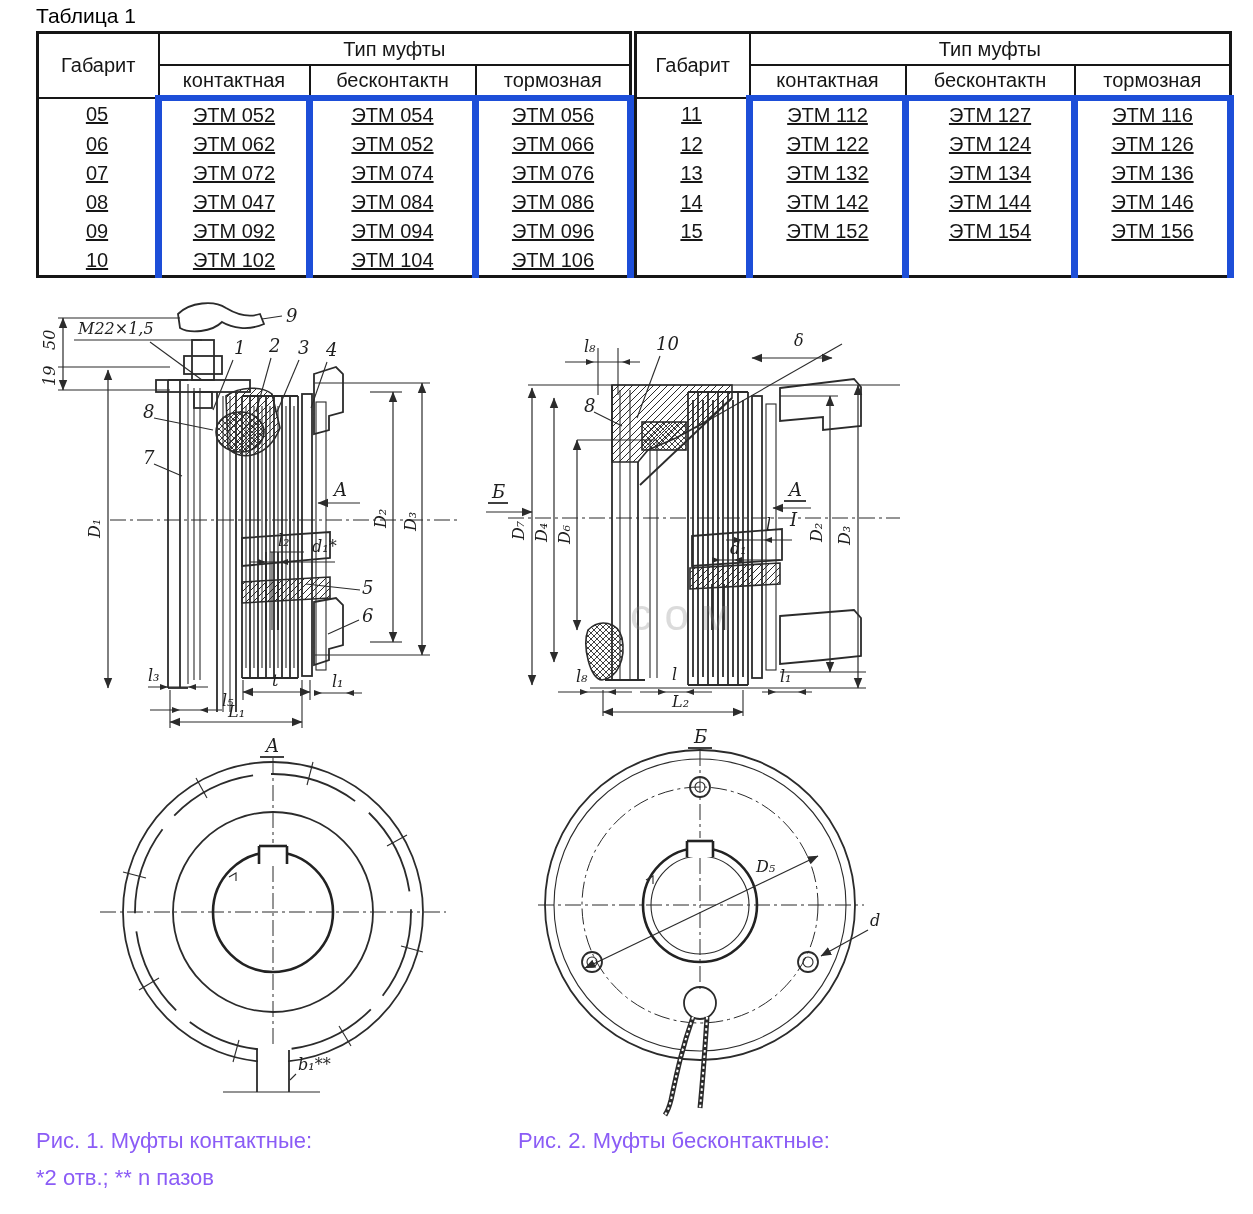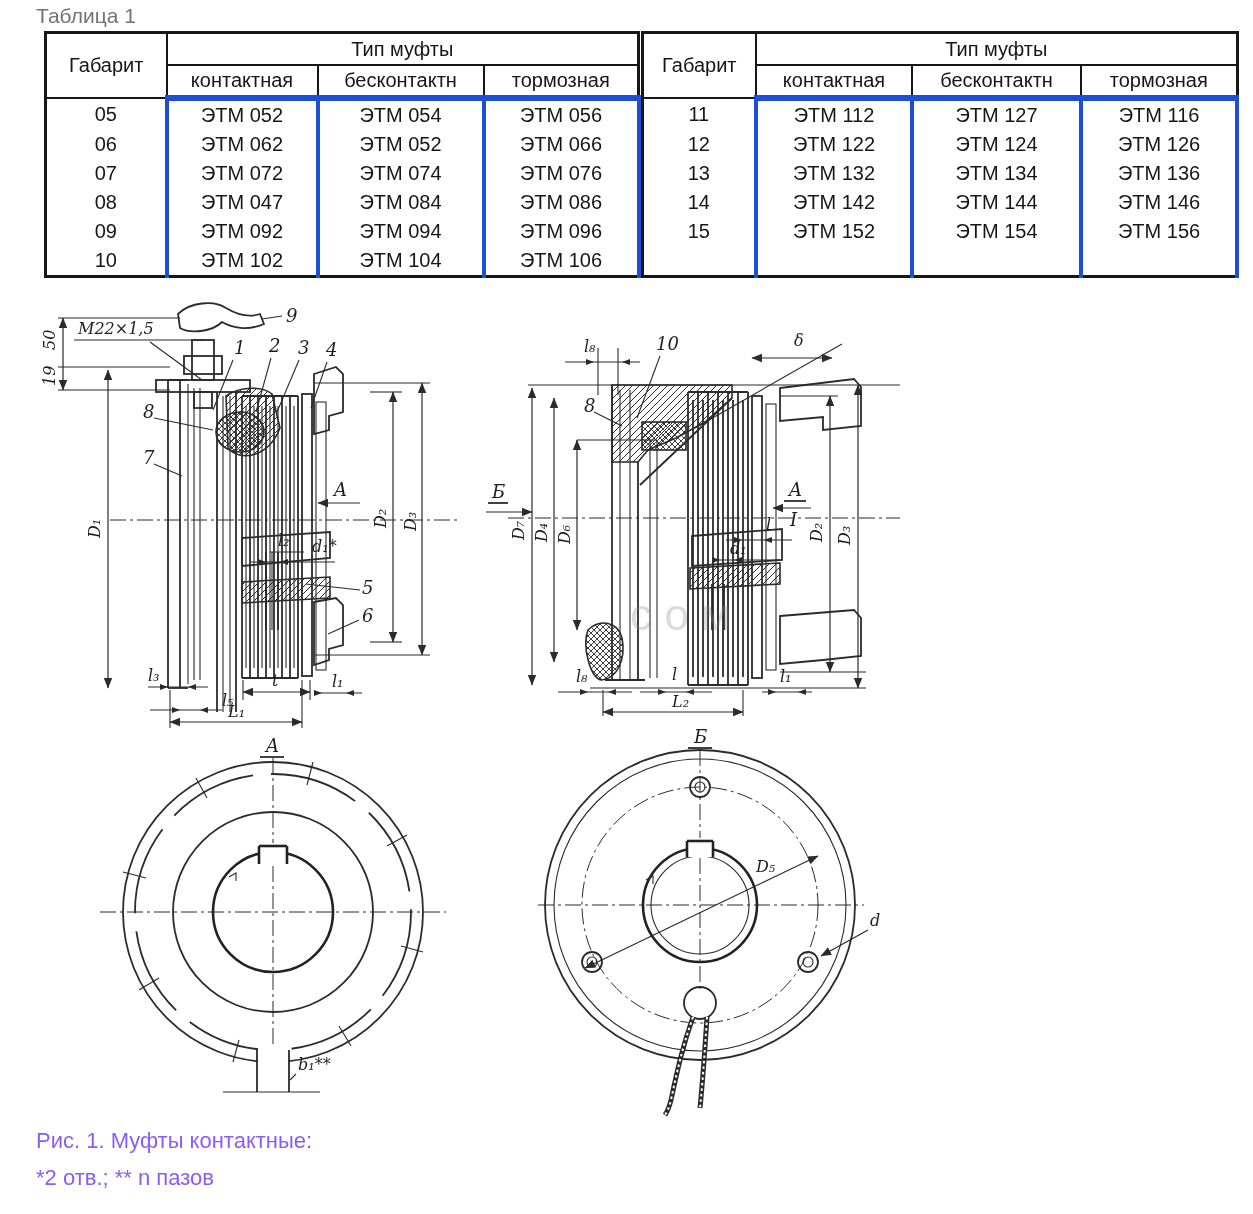--- a/index.html
+++ b/index.html
@@ -1,26 +1,26 @@
 <!DOCTYPE html>
 <html><head>
 <meta charset="utf-8">
 <style>
   html,body{margin:0;padding:0;background:#ffffff;}
   body{width:1253px;height:1214px;position:relative;overflow:hidden;
        font-family:"Liberation Sans",sans-serif;color:#1a1a1a;}
-  .page-title{position:absolute;left:36px;top:4px;font-size:21px;color:#737373;}
-  .tables{position:absolute;left:44px;top:31px;display:flex;border-radius:6px;}
+  .page-title{position:absolute;left:36px;top:4px;font-size:21px;color:#000000;}
+  .tables{position:absolute;left:36px;top:31px;display:flex;border-radius:6px;}
   table.etm{border-collapse:collapse;table-layout:fixed;border:3px solid #161616;}
   table.etm th, table.etm td{font-weight:normal;font-size:20px;text-align:center;
       padding:0;color:#161616;white-space:nowrap;overflow:hidden;}
   table.etm th{border:2px solid #161616;height:30px;}
   table.etm thead tr:last-child th{border-bottom:6px solid #1d4ed8;height:29px;}
-  table.etm td{border-left:2px solid #161616;border-right:4px solid #1d4ed8;
-      border-top:none;border-bottom:none;height:29px;}
+  table.etm td{border-left:2px solid #161616;border-right:7px solid #1d4ed8;
+      border-top:none;border-bottom:none;height:29px;text-decoration:underline;}
   .fig-svg{position:absolute;}
   .caption{position:absolute;font-size:22px;line-height:37px;color:#8b5cf6;}
   
   .ln{stroke:#2b2b2b;stroke-width:1.8;fill:none;}
   .tn{stroke:#2b2b2b;stroke-width:1.1;fill:none;}
   .thk{stroke:#222;stroke-width:2.6;fill:none;}
   .dim{stroke:#2b2b2b;stroke-width:1.2;fill:none;}
   .cl{stroke:#2b2b2b;stroke-width:1;fill:none;stroke-dasharray:16 4 3 4;}
   .hf{fill:url(#hatch);stroke:#2b2b2b;stroke-width:1.6;}
   .xf{fill:url(#xhatch);stroke:#2b2b2b;stroke-width:1.6;}
@@ -471,13 +471,14 @@
     <path class="wire" d="M227,717 C225,748 223,778 220,808"></path>
     <path class="wired" d="M227,717 C225,748 223,778 220,808"></path>
   </g>
 </svg>
 
 <div class="caption" style="left:36px;top:1122px">
   <div>Рис. 1. Муфты контактные:</div>
   <div>*2 отв.; ** n пазов</div>
 </div>
 <div class="caption" style="left:518px;top:1122px">
+  <div>Рис. 2. Муфты бесконтактные:</div>
 </div>
 
 </body></html>

